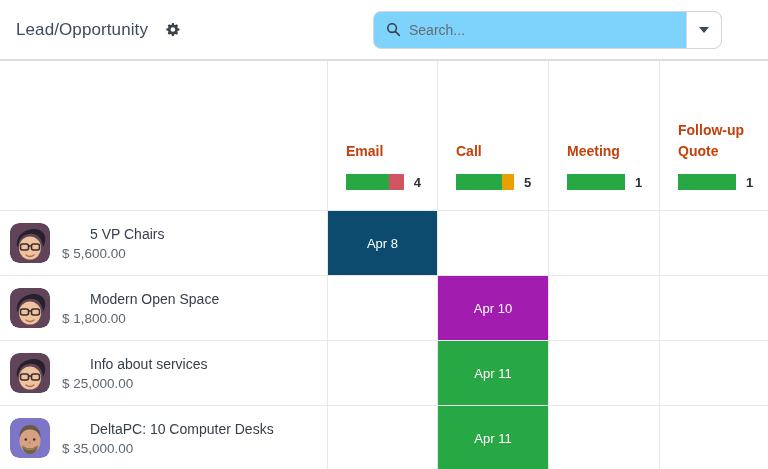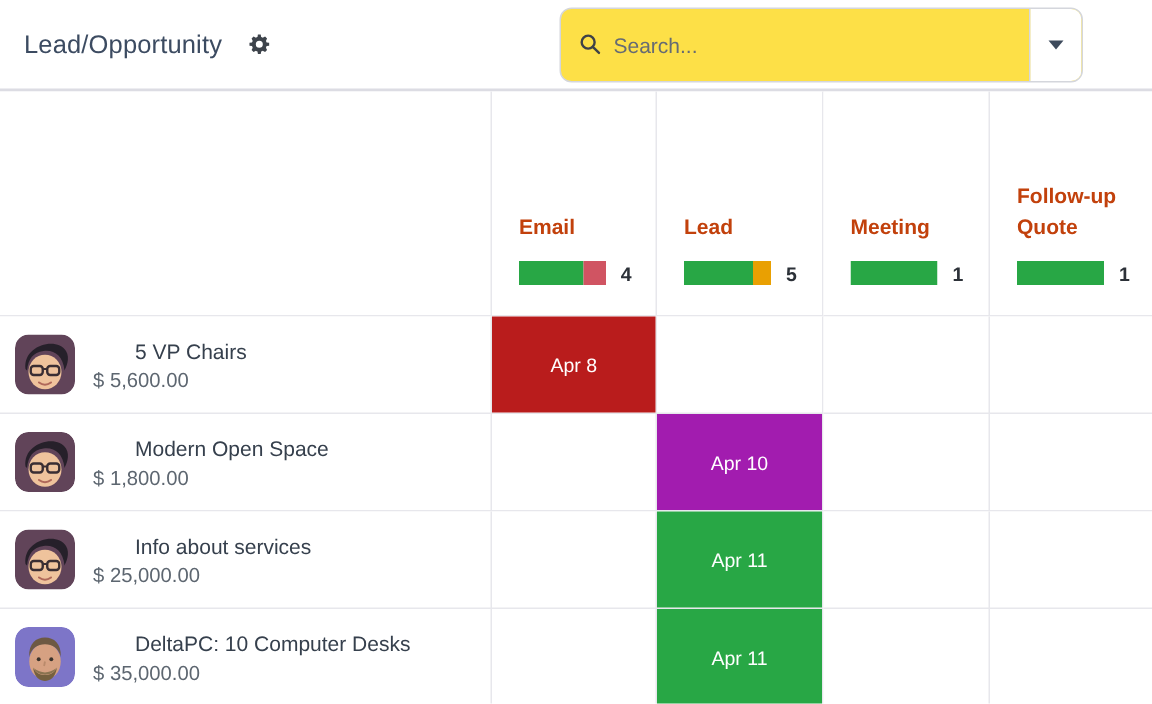--- a/index.html
+++ b/index.html
@@ -6,23 +6,23 @@
   html,body { width:768px; height:469px; overflow:hidden; background:#fff;
     font-family:"Liberation Sans", sans-serif; }
 
   
   .control-panel { height:61px; display:flex; align-items:center;
     padding:0 16px; border-bottom:2px solid #dcdce3; background:#fff; }
   .title-wrap { display:flex; align-items:center; gap:15px; }
   .page-title { font-size:17px; font-weight:500; color:#3c4b61; letter-spacing:.1px; }
   .gear-btn { background:none; border:none; cursor:pointer; display:flex; align-items:center; padding:2px; }
 
-  .search-box { margin-left:auto; margin-right:30px; width:349px; height:50px;
+  .search-box { margin-left:auto; margin-right:30px; width:349px; height:38px;
     border:1px solid #d4d6dc; border-radius:8px; display:flex; align-items:center;
-    background:#fde047; overflow:hidden; }
+    background:#7dd3fc; overflow:hidden; }
   .search-icon-wrap { padding:0 8px 0 12px; display:flex; align-items:center; }
   .search-input { flex:1; border:none; outline:none; font-size:14px; color:#374151;
     font-family:"Liberation Sans", sans-serif; height:100%; background:transparent; }
   .search-input::placeholder { color:#666b73; opacity:1; }
   .search-divider { width:1px; height:100%; background:#d4d6dc; }
   .search-dropdown { width:34px; height:100%; border:none; background:#fff; cursor:pointer;
     display:flex; align-items:center; justify-content:center; }
   .caret-down { width:0; height:0; border-left:5px solid transparent;
     border-right:5px solid transparent; border-top:6px solid #3d4a5c; }
 
@@ -89,21 +89,21 @@
     <div class="bar-row">
       <div class="progress">
           <div class="seg" style="width: 75%; background-color: rgb(40, 167, 69);"></div>
           <div class="seg" style="width: 25%; background-color: rgb(208, 84, 98);"></div>
         </div>
       <span class="bar-count">4</span>
     </div>
   </div>
 
   <div class="cell col-head">
-    <div class="col-label">Lead</div>
+    <div class="col-label">Call</div>
     <div class="bar-row">
       <div class="progress">
           <div class="seg" style="width: 80%; background-color: rgb(40, 167, 69);"></div>
           <div class="seg" style="width: 20%; background-color: rgb(233, 160, 2);"></div>
         </div>
       <span class="bar-count">5</span>
     </div>
   </div>
 
   <div class="cell col-head">
@@ -135,21 +135,21 @@
       <rect x="21.5" y="21" width="8" height="6" rx="2" fill="none" stroke="#3a2e33" stroke-width="1.6"></rect>
       <line x1="18.5" y1="23" x2="21.5" y2="23" stroke="#3a2e33" stroke-width="1.4"></line>
       <path d="M16 32 Q20 35 24 32" stroke="#b0695a" stroke-width="1.4" fill="none" stroke-linecap="round"></path>
     </svg>
     <div>
       <div class="lead-name">5 VP Chairs</div>
       <div class="lead-amount">$ 5,600.00</div>
     </div>
   </div>
   <div class="cell act-cell">
-    <div class="fill" style="background-color: #b91c1c;">Apr 8</div>
+    <div class="fill" style="background-color: #0c4a6e;">Apr 8</div>
   </div>
   <div class="cell act-cell"></div>
   <div class="cell act-cell"></div>
   <div class="cell act-cell last"></div>
 
   <div class="cell name-cell">
     <svg class="avatar" viewBox="0 0 40 40">
       <rect width="40" height="40" rx="9" fill="#614459"></rect>
       <ellipse cx="20" cy="25" rx="11" ry="11.5" fill="#efc39c"></ellipse>
       <path d="M7 23 C5 7, 28 1, 34 11 C37 16, 34 22, 33 24 C32 14, 26 10, 19 11 C12 12, 9 16, 8 24 Z" fill="#26202a"></path>

